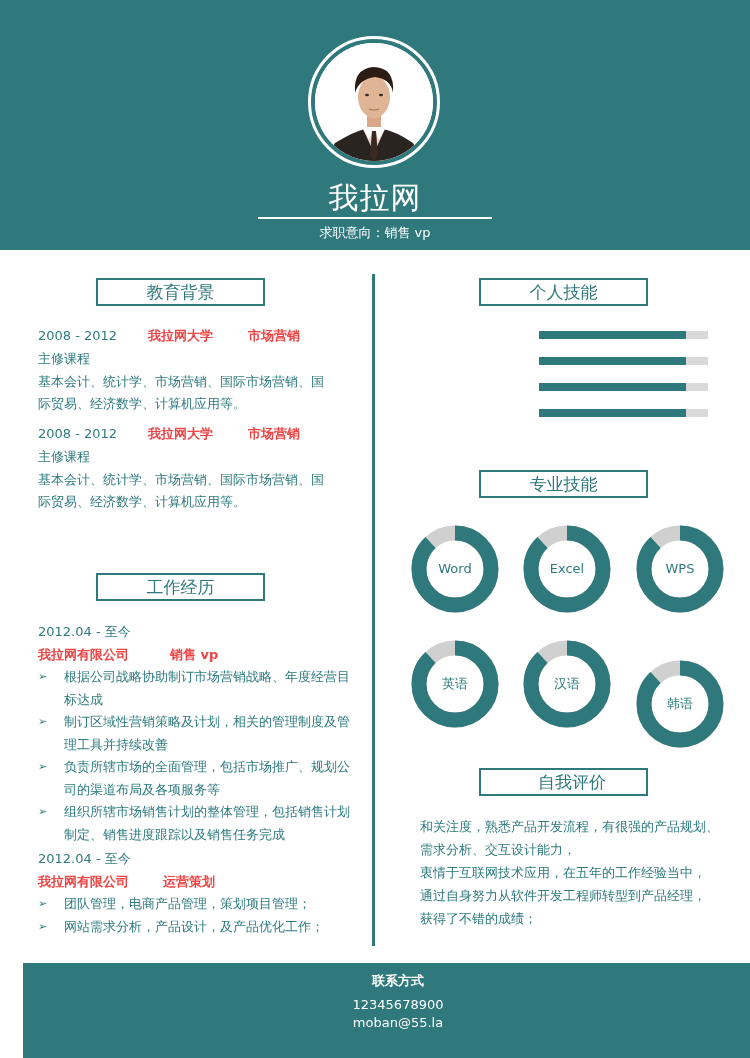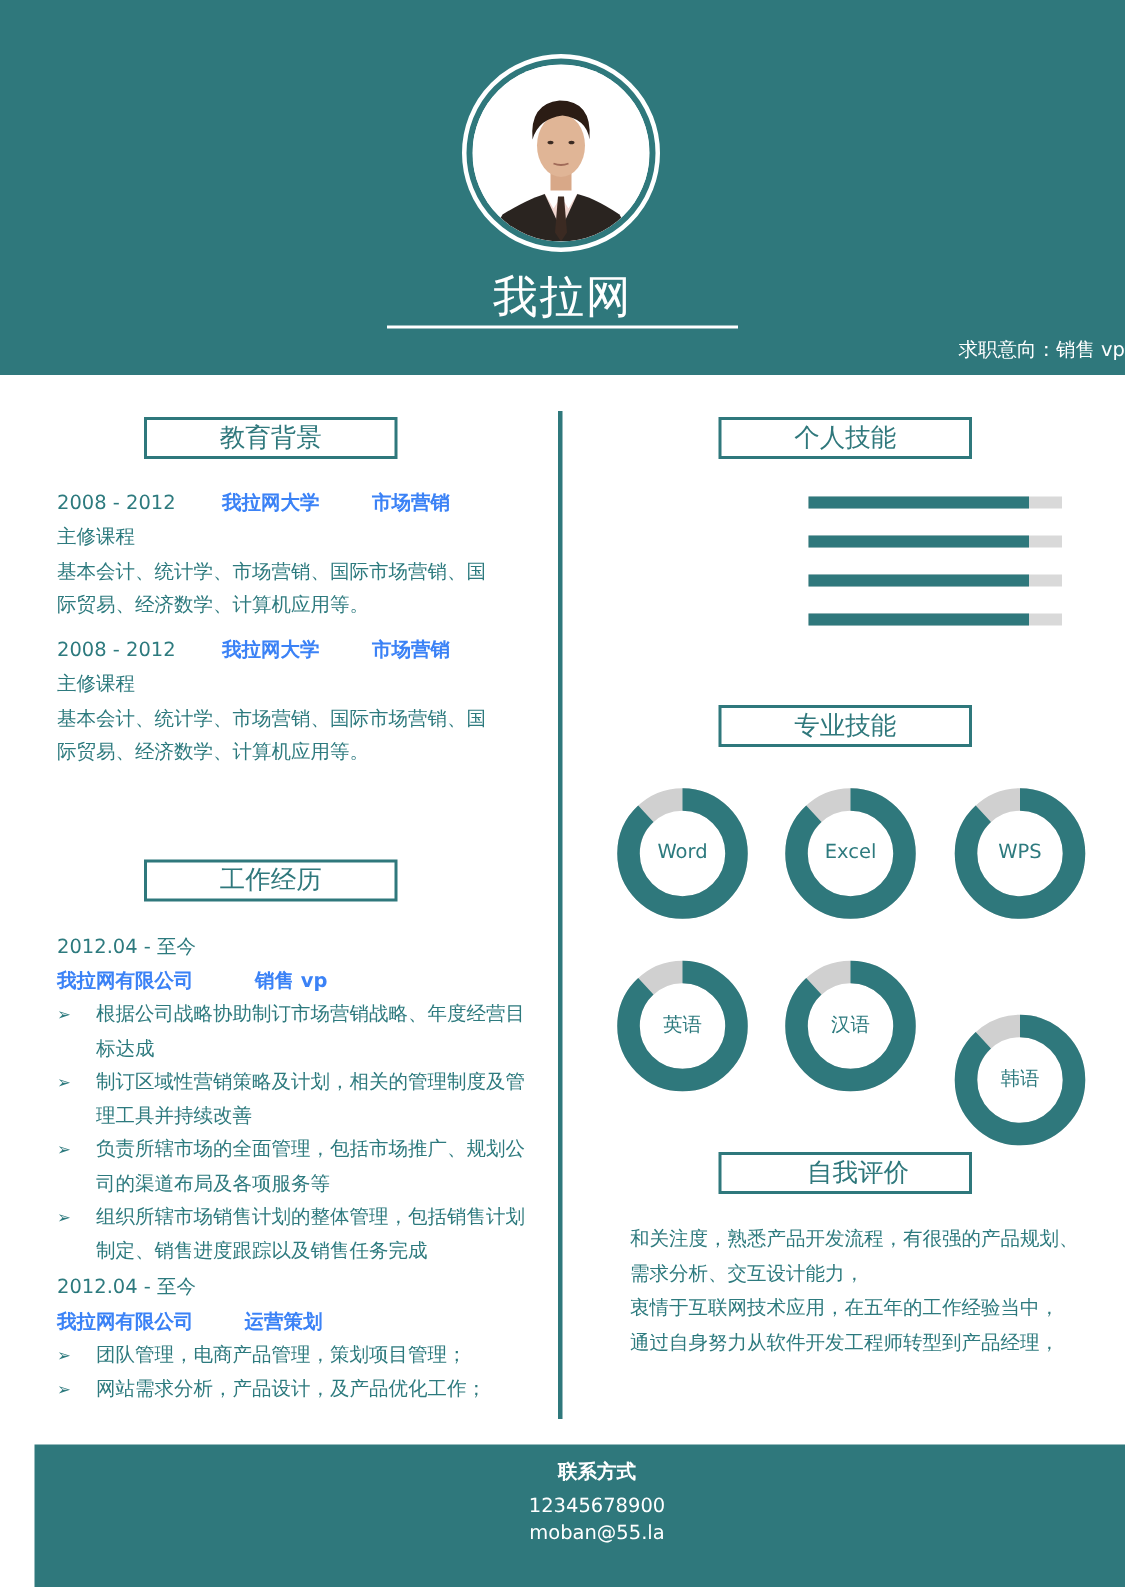--- a/index.html
+++ b/index.html
@@ -4,28 +4,28 @@
 <style>
   * { box-sizing: border-box; margin: 0; padding: 0; }
   html, body { width: 750px; height: 1058px; background: #ffffff; overflow: hidden; }
   body { font-family: "DejaVu Sans", "Liberation Sans", sans-serif; color: #2d7a7e; position: relative; }
 
   .header { position: absolute; left: 0; top: 0; width: 750px; height: 250px; background: #2f787c; }
   .avatar-ring { position: absolute; left: 308px; top: 36px; width: 132px; height: 132px; border-radius: 50%; border: 3px solid #ffffff; background: #2f787c; }
   .avatar-inner { position: absolute; left: 4px; top: 4px; width: 118px; height: 118px; border-radius: 50%; background: #ffffff; overflow: hidden; }
   .name { position: absolute; left: 0; top: 178px; width: 750px; text-align: center; color: #ffffff; font-size: 30px; letter-spacing: 1px; }
   .name-line { position: absolute; left: 258px; top: 217px; width: 234px; height: 2px; background: #ffffff; }
-  .intent { position: absolute; left: 0; top: 224px; width: 750px; text-align: right; color: #ffffff; font-size: 13px; }
+  .intent { position: absolute; left: 0; top: 224px; width: 750px; text-align: center; color: #ffffff; font-size: 13px; }
 
   .divider { position: absolute; left: 372px; top: 274px; width: 3px; height: 672px; background: #2f787c; }
 
   .section-title { position: absolute; height: 28px; border: 2px solid #2f787c; text-align: center; font-size: 17px; line-height: 24px; color: #2f787c; background: #ffffff; }
 
   .txt { position: absolute; font-size: 13px; line-height: 23px; color: #2d7a7e; }
-  .bold { font-weight: bold; color: #3b82f6; }
+  .bold { font-weight: bold; color: #ef4444; }
 
   .bullet-item { position: absolute; left: 38px; width: 320px; font-size: 13px; line-height: 22.5px; color: #2d7a7e; }
   .bullet-item .arrow { position: absolute; left: 0; top: 0; width: 14px; font-size: 11px; }
   .bullet-item .btxt { margin-left: 26px; display: block; }
 
   .bar-track { position: absolute; left: 539px; width: 169px; height: 8px; background: #d9d9d9; }
   .bar-fill { position: absolute; left: 0; top: 0; height: 8px; background: #2f787c; }
 
   .donut { position: absolute; width: 88px; height: 88px; }
   .donut svg { position: absolute; left: 0; top: 0; }
@@ -179,33 +179,34 @@
   </svg>
   <div class="donut-label">英语</div>
 </div>
 <div class="donut" style="left:523px; top:640px;">
   <svg width="88" height="88" viewBox="0 0 88 88">
     <circle cx="44" cy="44" r="36" fill="none" stroke="#d0d0d0" stroke-width="15"></circle>
     <circle cx="44" cy="44" r="36" fill="none" stroke="#2f787c" stroke-width="15" stroke-dasharray="199 27" transform="rotate(-90 44 44)"></circle>
   </svg>
   <div class="donut-label">汉语</div>
 </div>
-<div class="donut" style="left:636px; top:676px;text-decoration:underline;">
+<div class="donut" style="left:636px; top:660px;text-decoration:underline;">
   <svg width="88" height="88" viewBox="0 0 88 88">
     <circle cx="44" cy="44" r="36" fill="none" stroke="#d0d0d0" stroke-width="15"></circle>
     <circle cx="44" cy="44" r="36" fill="none" stroke="#2f787c" stroke-width="15" stroke-dasharray="199 27" transform="rotate(-90 44 44)"></circle>
   </svg>
   <div class="donut-label">韩语</div>
 </div>
 
 <div class="section-title" style="left:479px; top:768px; width:169px;padding-left:17px;">自我评价</div>
 <div class="self-text">
   <div>和关注度，熟悉产品开发流程，有很强的产品规划、</div>
   <div>需求分析、交互设计能力，</div>
   <div>衷情于互联网技术应用，在五年的工作经验当中，</div>
   <div>通过自身努力从软件开发工程师转型到产品经理，</div>
+  <div>获得了不错的成绩；</div>
 </div>
 
 <div class="footer">
   <div class="footer-title">联系方式</div>
   <div class="footer-phone">12345678900</div>
   <div class="footer-email">moban@55.la</div>
 </div>
 
 </body></html>

